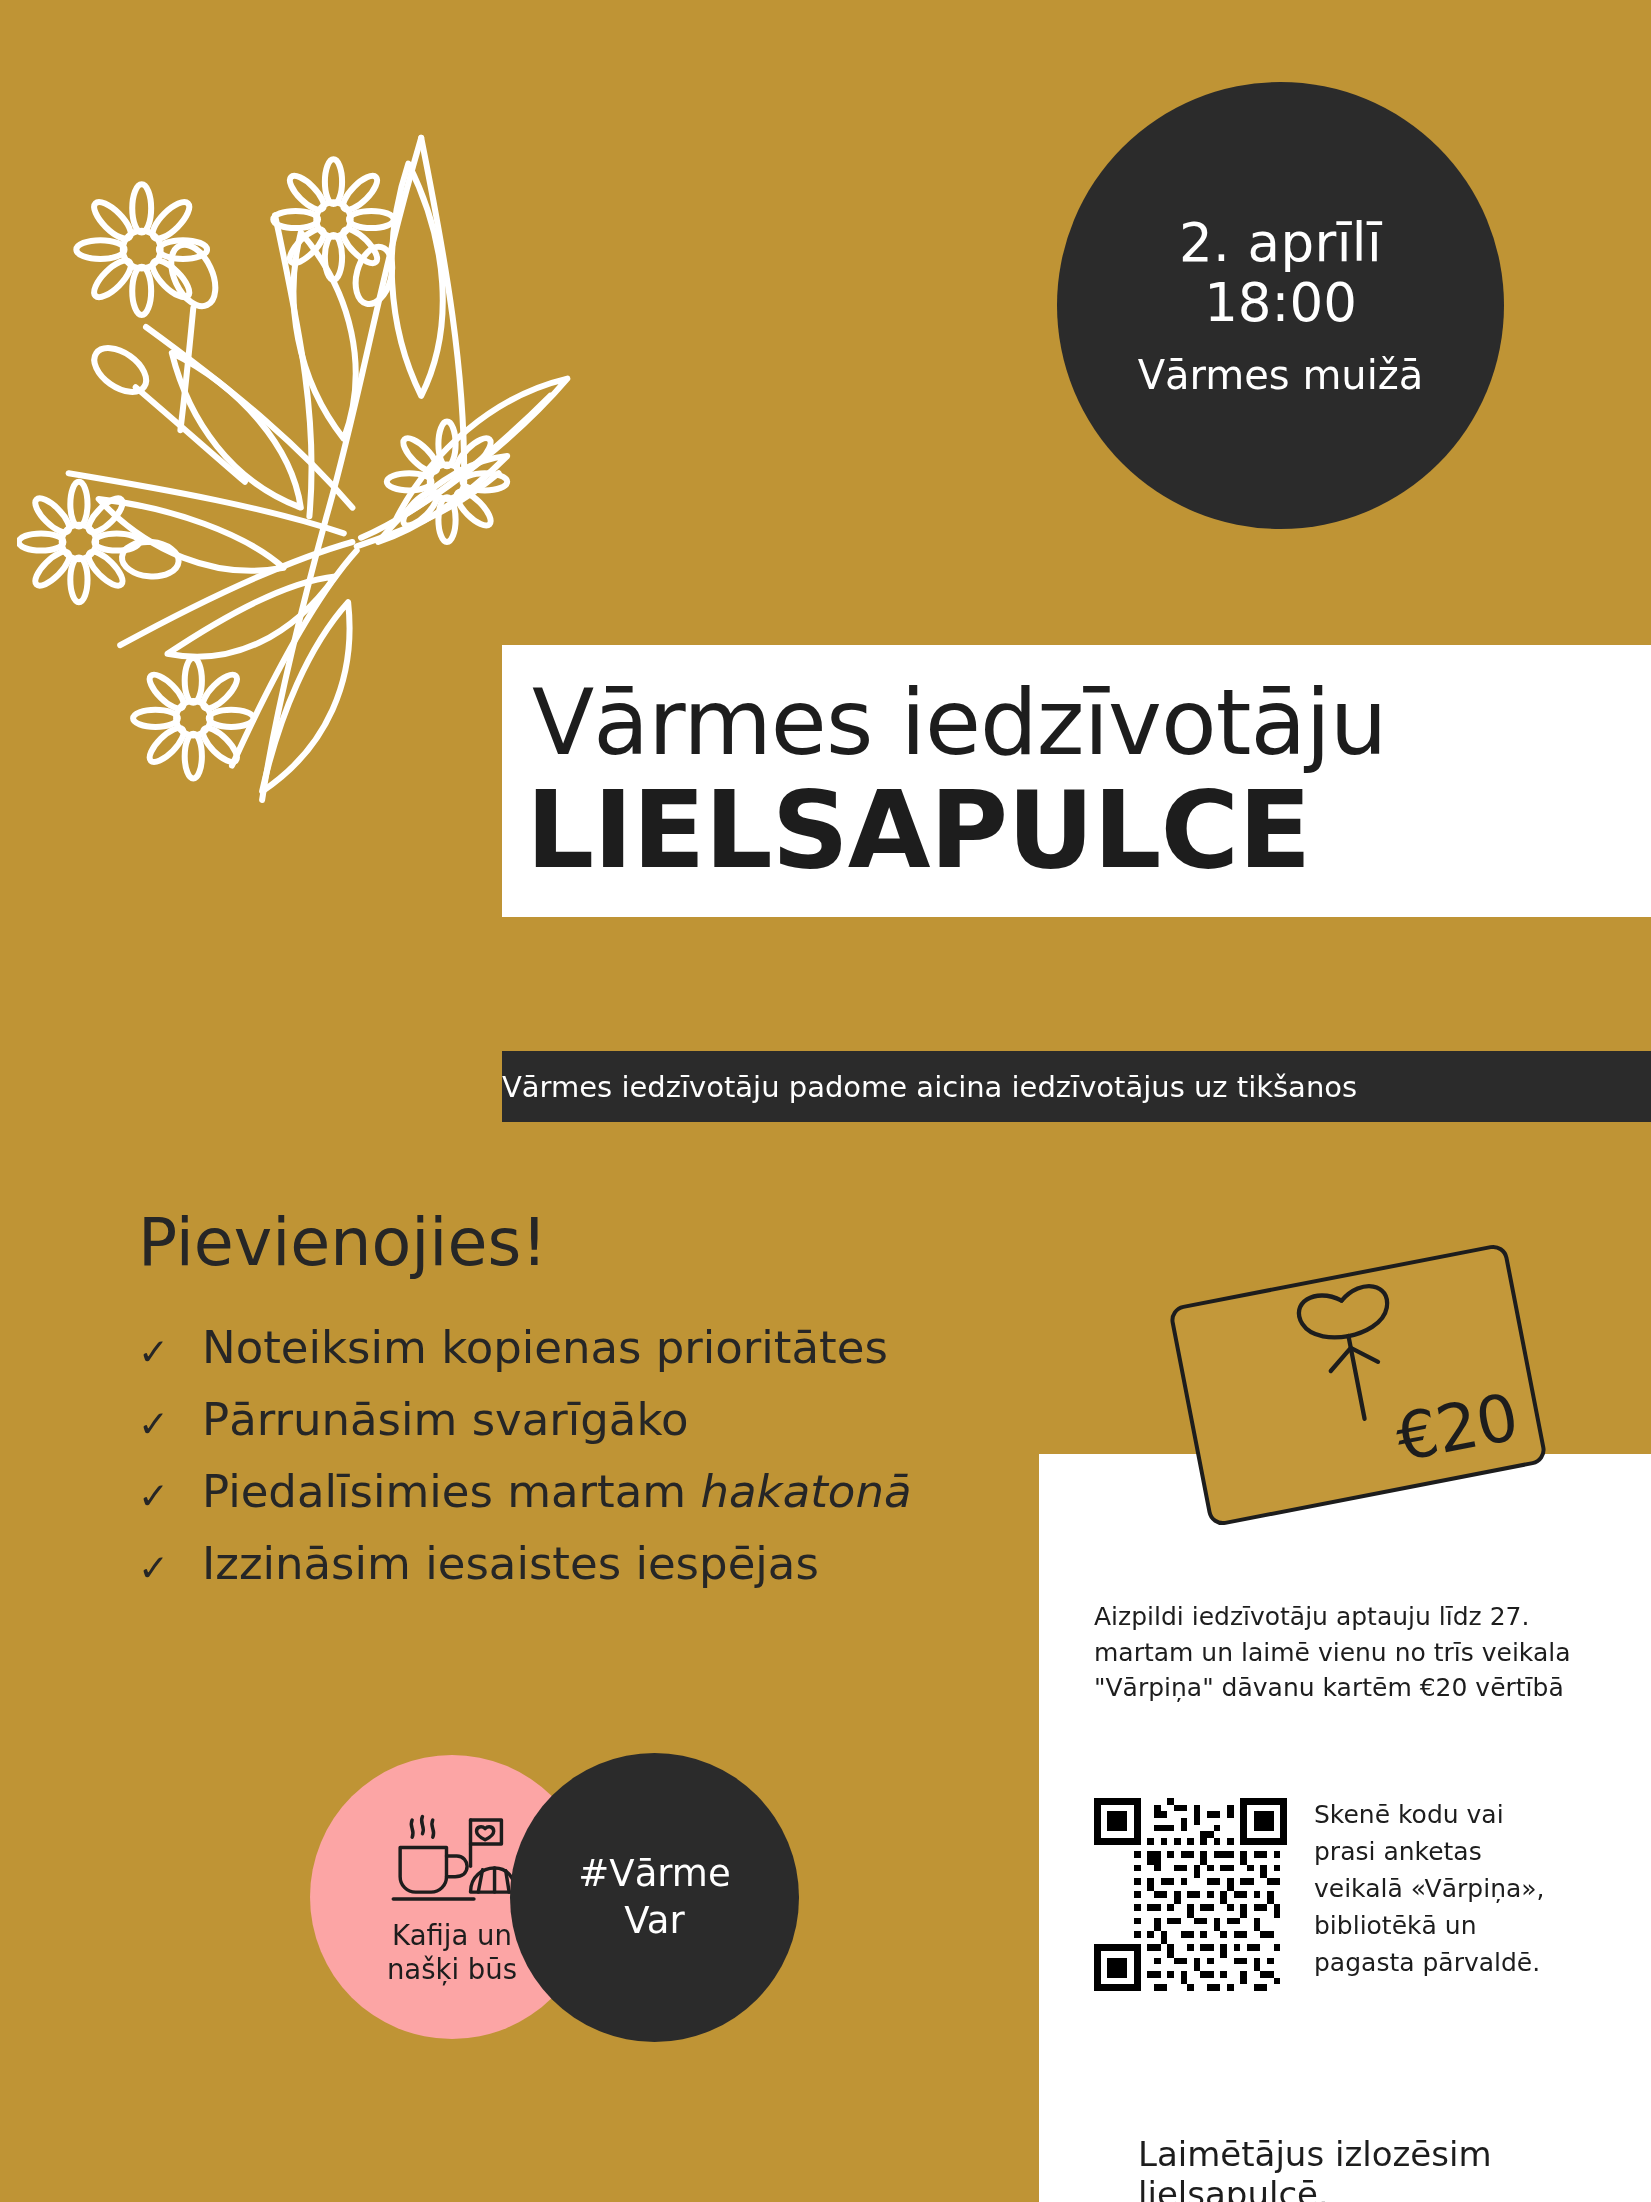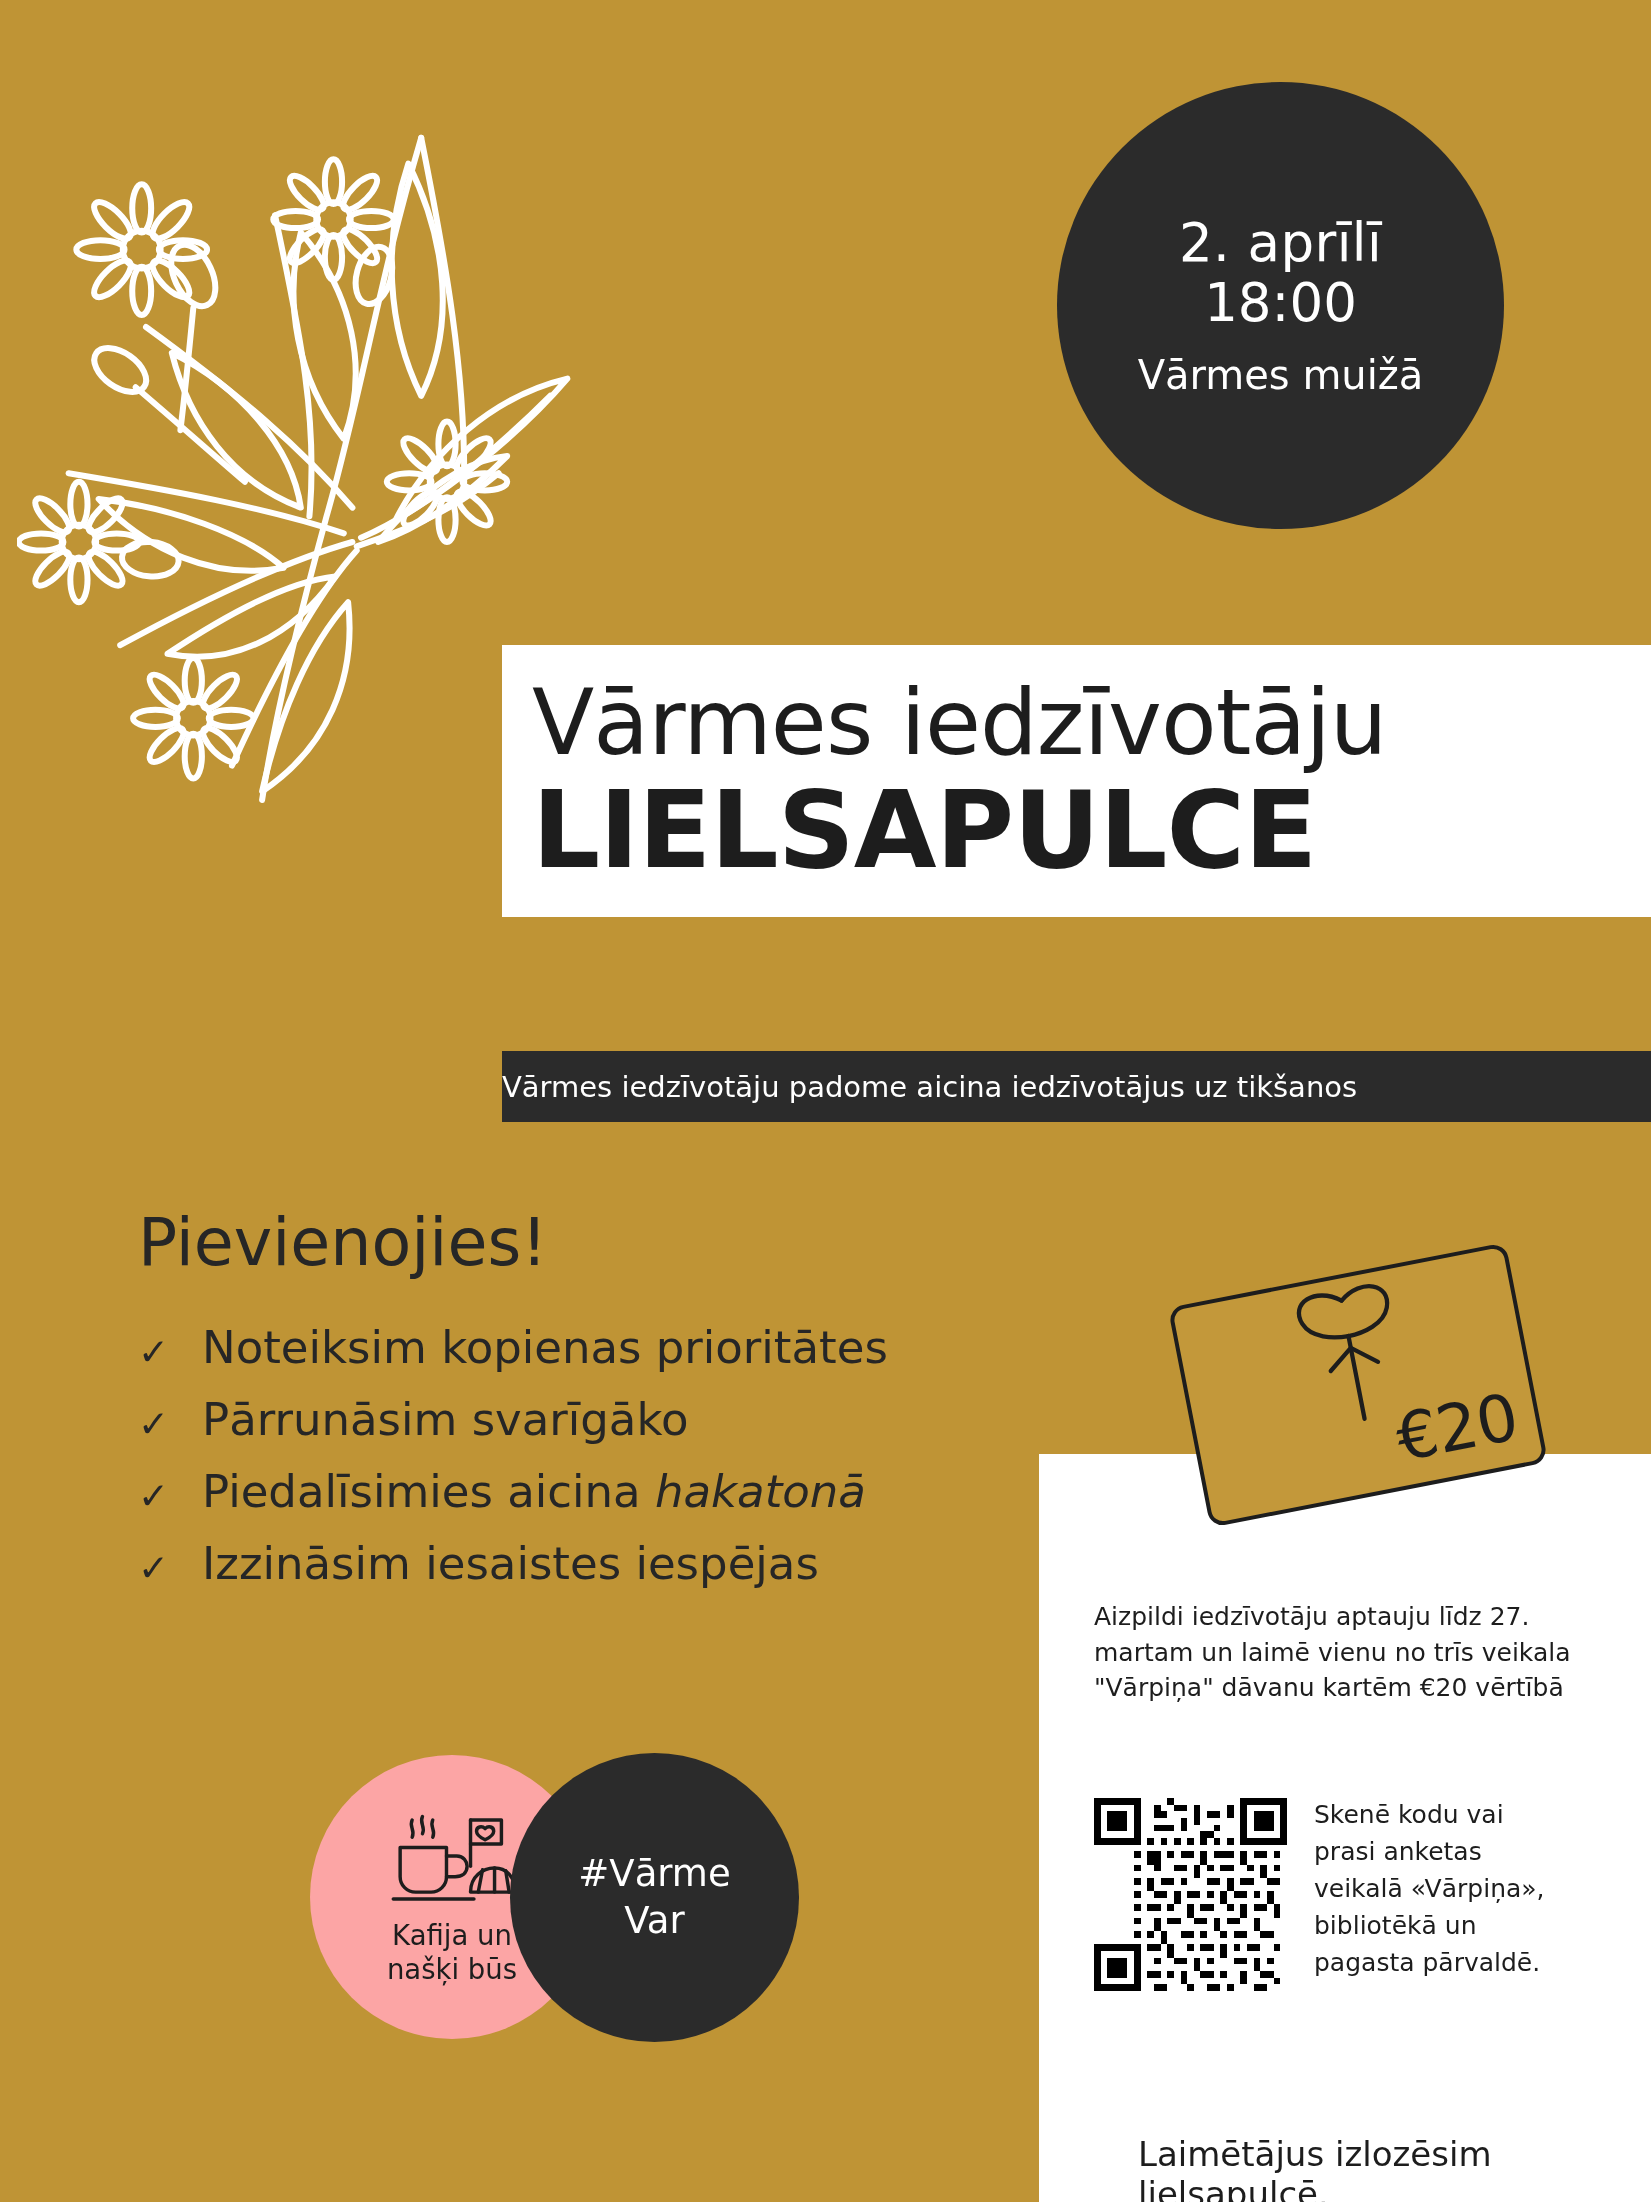--- a/index.html
+++ b/index.html
@@ -77,21 +77,21 @@
     font-weight: 400;
     color: #1d1d1d;
     padding-left: 30px;
     line-height: 1.08;
     letter-spacing: -0.9px;
   }
   .title-line2 {
     font-size: 107px;
     font-weight: 800;
     color: #1d1d1d;
-    padding-left: 30px;
+    padding-left: 24px;
     line-height: 1.0;
     letter-spacing: -0.9px;
     margin-top: 5.2px;
   }
   .subtitle-bar {
     position: absolute;
     left: 502px;
     top: 1051px;
     width: 1150px;
     height: 71px;
@@ -374,21 +374,21 @@
     <div class="bullet">
       <span class="check">✓</span>
       <span class="btext">Noteiksim kopienas prioritātes</span>
     </div>
     <div class="bullet">
       <span class="check">✓</span>
       <span class="btext">Pārrunāsim svarīgāko</span>
     </div>
     <div class="bullet">
       <span class="check">✓</span>
-      <span class="btext"><span>Piedalīsimies aicina </span><em>hakatonā</em></span>
+      <span class="btext"><span>Piedalīsimies martam </span><em>hakatonā</em></span>
     </div>
     <div class="bullet">
       <span class="check">✓</span>
       <span class="btext">Izzināsim iesaistes iespējas</span>
     </div>
   </div>
 
   <div class="info-panel">
     <div class="info-text">Aizpildi iedzīvotāju aptauju līdz 27. martam un laimē vienu no trīs veikala "Vārpiņa" dāvanu kartēm €20 vērtībā</div>
 

